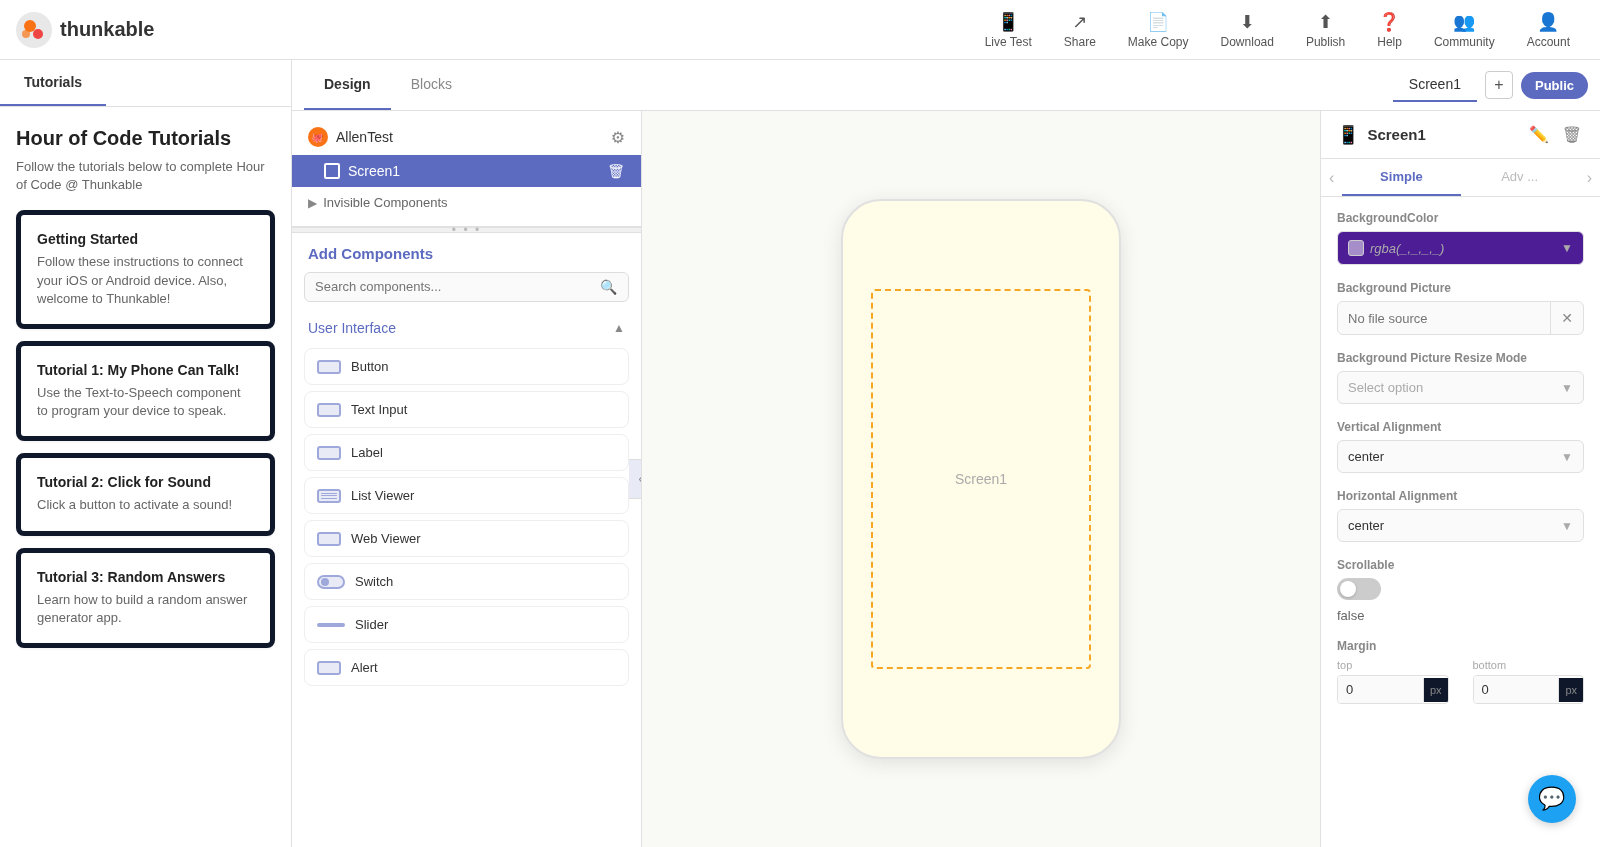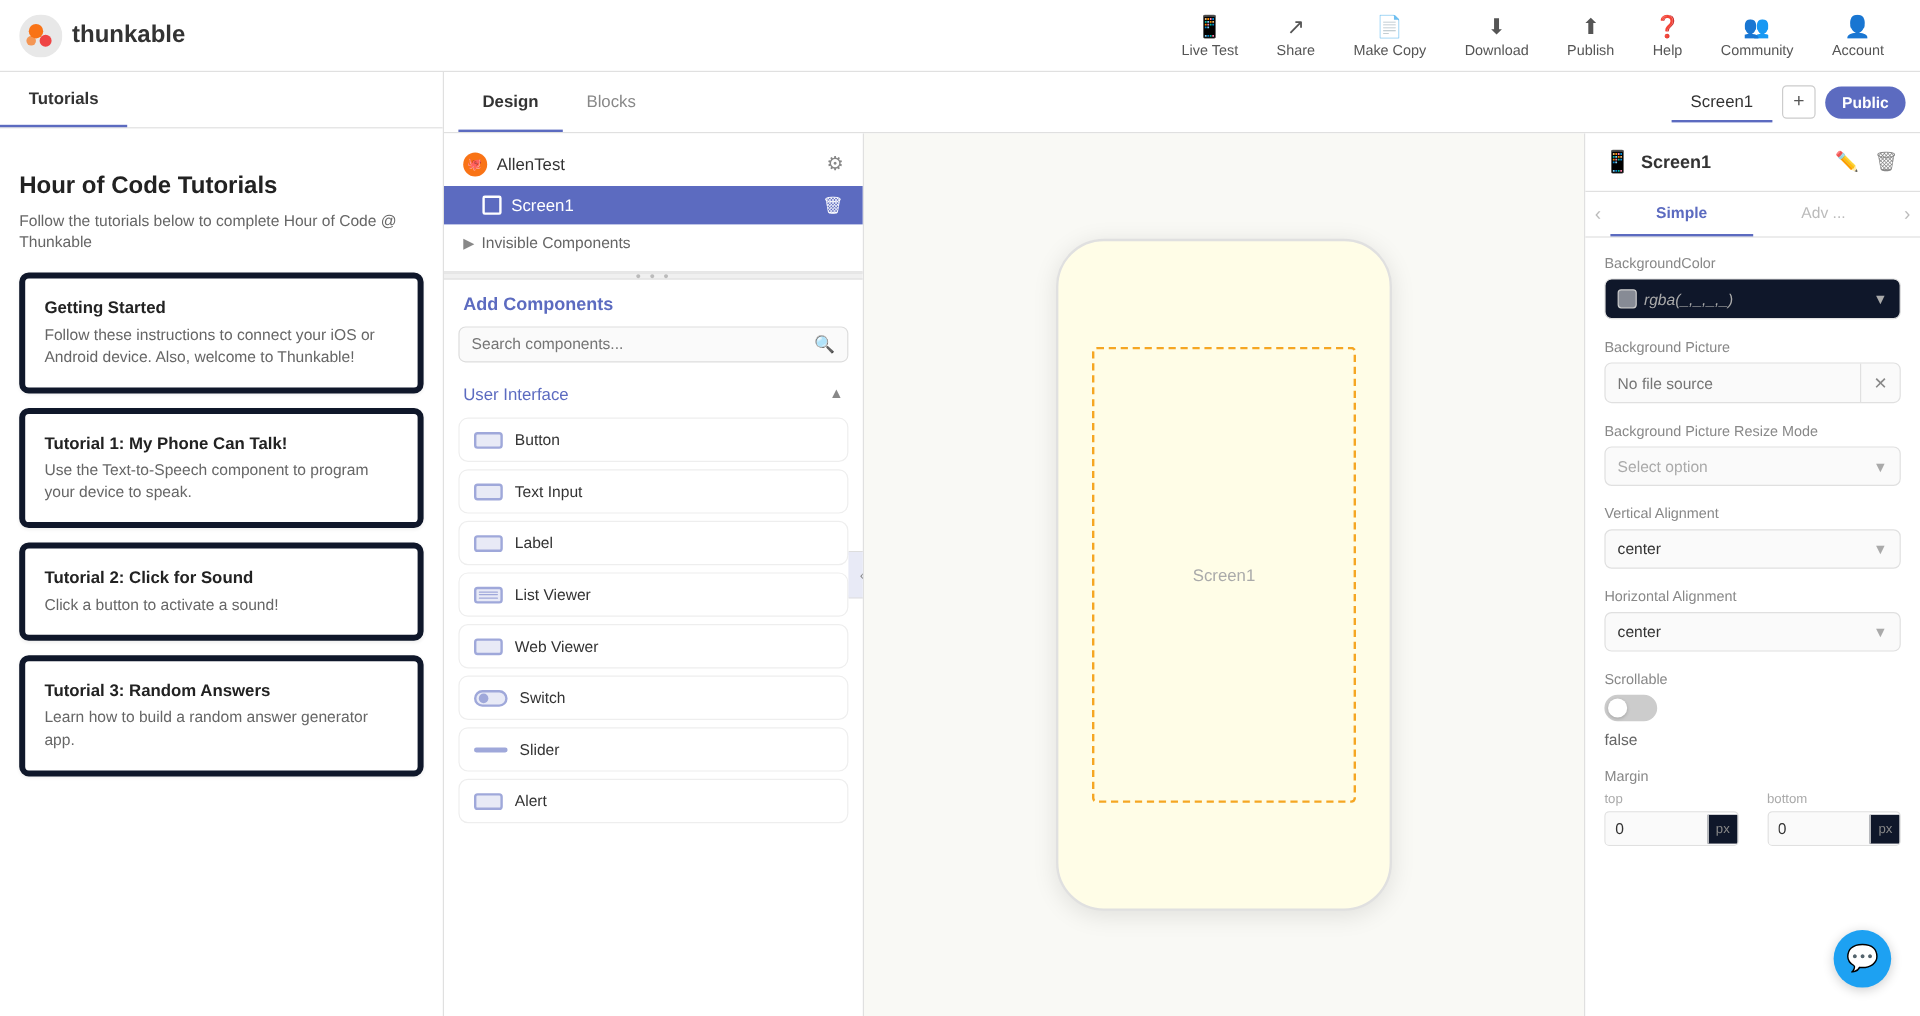--- a/index.html
+++ b/index.html
@@ -52,28 +52,27 @@
 
     
     .main-layout {
       display: flex;
       flex: 1;
       overflow: hidden;
     }
 
     
     .tutorials-panel {
-      width: 370px;
+      width: 292px;
       background: #fff;
       border-right: 1px solid #e0e0e0;
       display: flex;
       flex-direction: column;
       overflow: hidden;
       flex-shrink: 0;
-      gap: 17px;
     }
     .tutorials-tab-bar {
       display: flex;
       border-bottom: 1px solid #e0e0e0;
     }
     .tutorials-tab {
       padding: 14px 24px;
       font-size: 14px;
       font-weight: 500;
       cursor: pointer;
@@ -527,30 +526,30 @@
       padding: 14px 16px;
     }
 
     .prop-group {
       margin-bottom: 16px;
     }
     .prop-label {
       font-size: 12px;
       color: #888;
       margin-bottom: 6px;
-      font-weight: 400;
+      font-weight: 700;
     }
     .prop-input {
       width: 100%;
       border: 1px solid #e0e0e0;
       border-radius: 6px;
       padding: 8px 10px;
       font-size: 13px;
       color: #333;
-      background: #0f172a;
+      background: #4c1d95;
       display: flex;
       align-items: center;
       justify-content: space-between;
       cursor: pointer;
     }
     .prop-input-text {
       font-size: 13px;
       color: #aaa;
       font-style: italic;
     }

